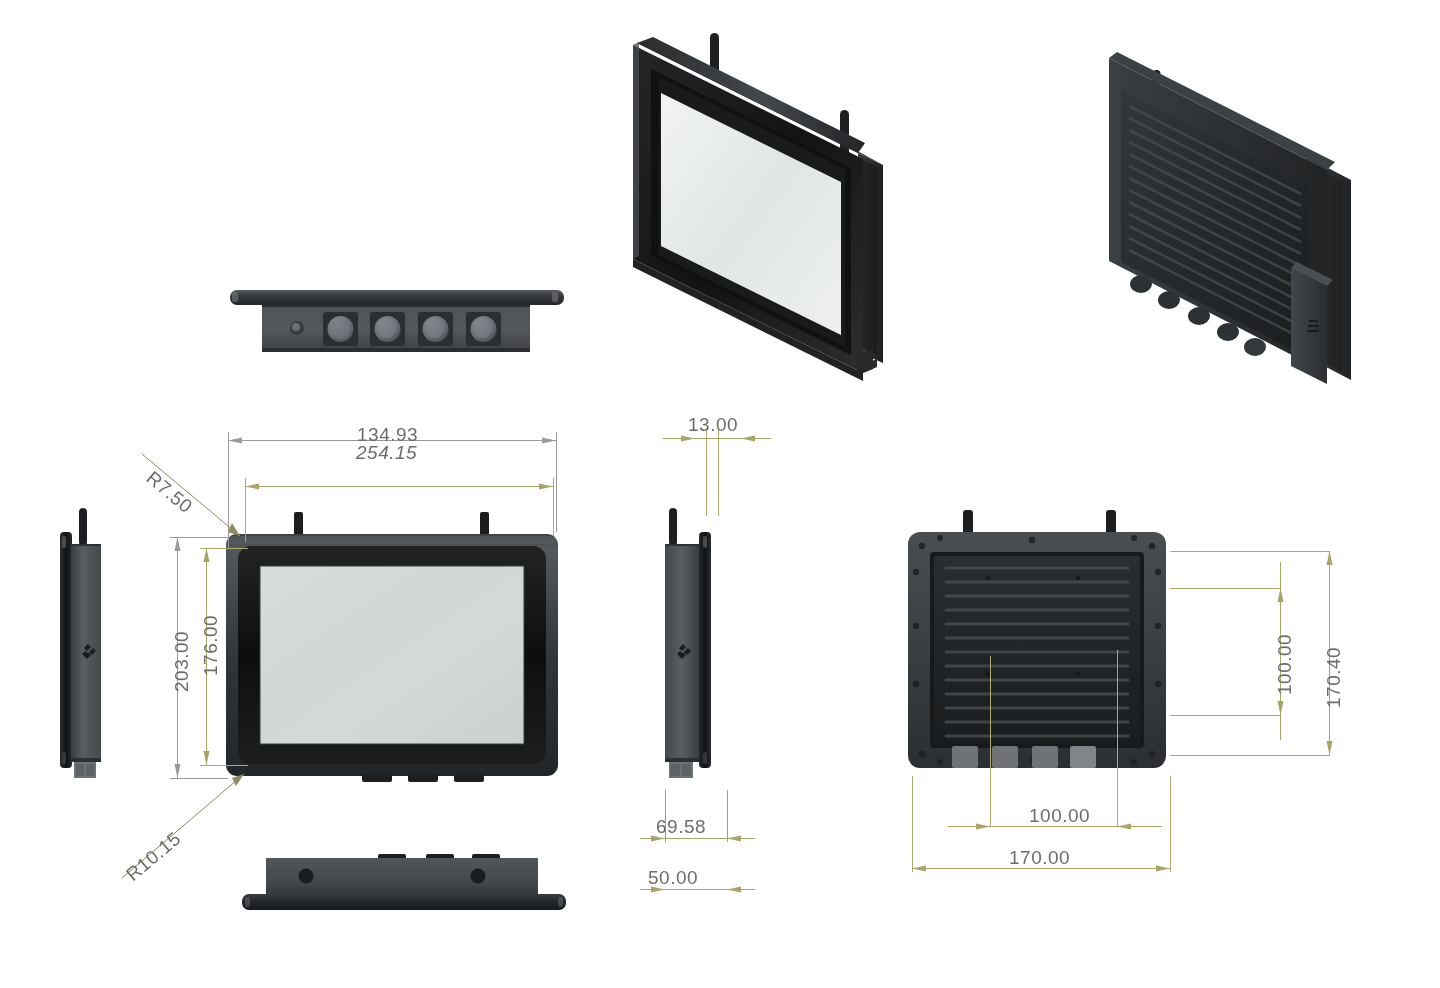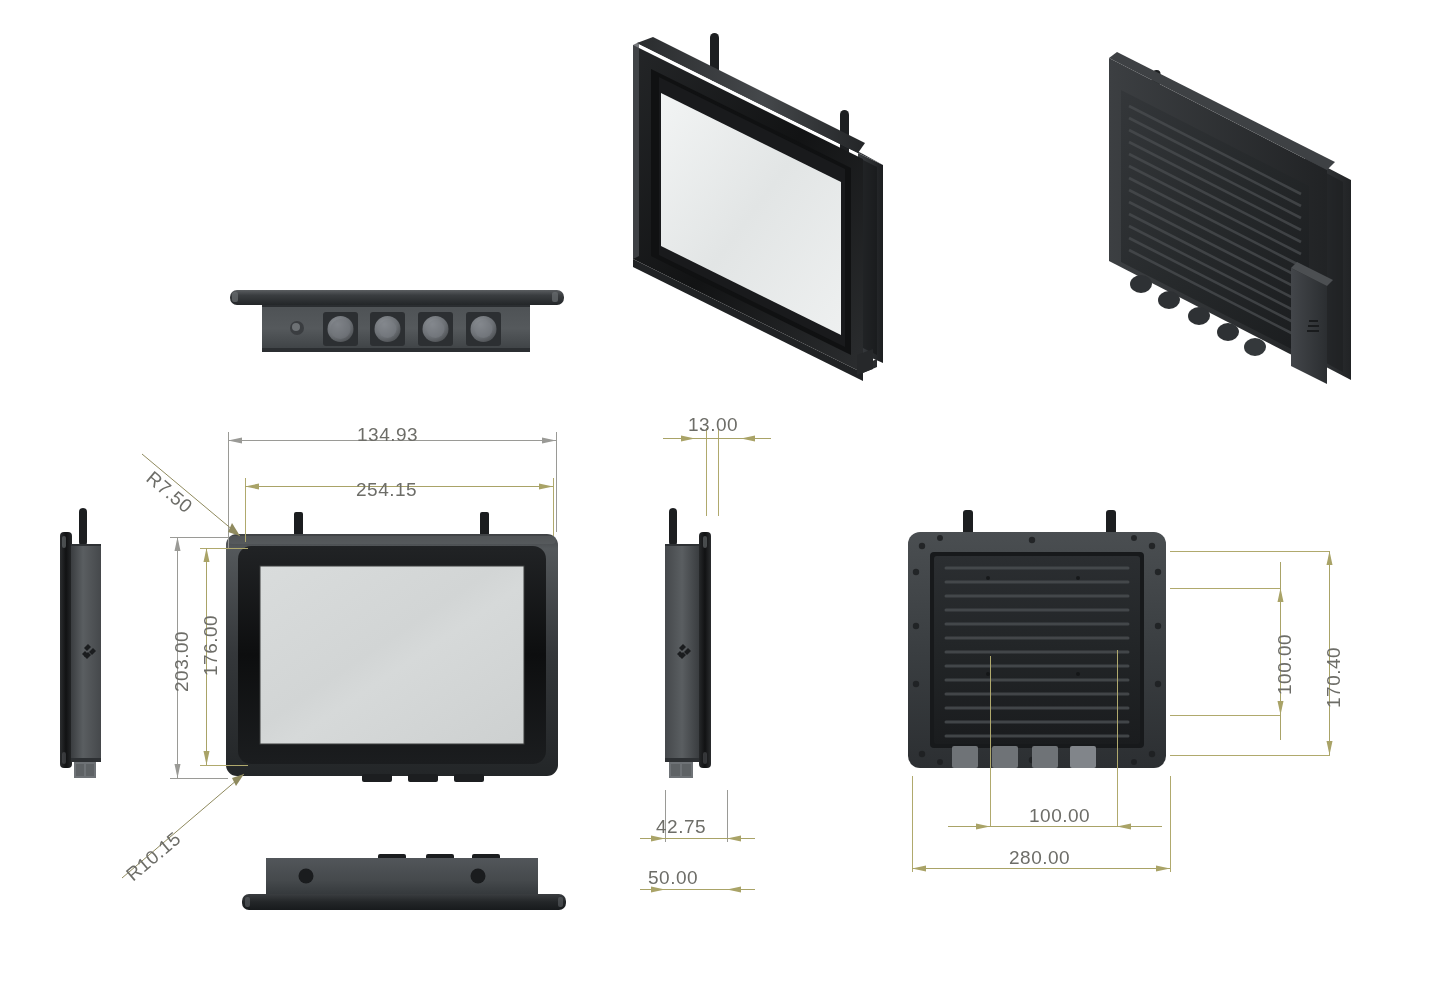--- a/index.html
+++ b/index.html
@@ -396,21 +396,21 @@
 </svg>
 <div class="dimtext" style="left:357px;top:424px;">134.93</div>
 
 <div class="ext v gold" style="left:245px;top:478px;width:1px;height:64px;"></div>
 <div class="ext v gold" style="left:553px;top:478px;width:1px;height:58px;"></div>
 <div class="dimline h" style="left:245px;top:486px;width:308px;"></div>
 <svg style="position:absolute;left:245px;top:482px;" width="310" height="9">
   <polygon points="0,4.5 14,1.5 14,7.5" fill="#a9a367"></polygon>
   <polygon points="308,4.5 294,1.5 294,7.5" fill="#a9a367"></polygon>
 </svg>
-<div class="dimtext" style="left:356px;top:479px;">254.15</div>
+<div class="dimtext" style="left:356px;top:442px;font-style:italic;">254.15</div>
 
 <div class="ext h grey" style="left:170px;top:537px;width:58px;height:1px;"></div>
 <div class="ext h grey" style="left:170px;top:778px;width:58px;height:1px;"></div>
 <div class="dimline v grey" style="left:177px;top:537px;height:241px;"></div>
 <svg style="position:absolute;left:173px;top:537px;" width="9" height="243">
   <polygon points="4.5,0 1.5,14 7.5,14" fill="#9a9a96"></polygon>
   <polygon points="4.5,241 1.5,227 7.5,227" fill="#9a9a96"></polygon>
 </svg>
 <div class="dimtext rot90" style="left:171px;top:692px;">203.00</div>
 
@@ -444,21 +444,21 @@
 </svg>
 <div class="dimtext" style="left:688px;top:414px;">13.00</div>
 
 <div class="ext v grey" style="left:665px;top:790px;width:1px;height:52px;"></div>
 <div class="ext v grey" style="left:727px;top:790px;width:1px;height:52px;"></div>
 <div class="dimline h" style="left:640px;top:838px;width:115px;"></div>
 <svg style="position:absolute;left:640px;top:834px;" width="118" height="9">
   <polygon points="25,4.5 11,1.5 11,7.5" fill="#a9a367"></polygon>
   <polygon points="87,4.5 101,1.5 101,7.5" fill="#a9a367"></polygon>
 </svg>
-<div class="dimtext" style="left:656px;top:816px;">42.75</div>
+<div class="dimtext" style="left:656px;top:816px;">69.58</div>
 
 <div class="dimline h" style="left:640px;top:889px;width:115px;"></div>
 <svg style="position:absolute;left:640px;top:885px;" width="118" height="9">
   <polygon points="25,4.5 11,1.5 11,7.5" fill="#a9a367"></polygon>
   <polygon points="87,4.5 101,1.5 101,7.5" fill="#a9a367"></polygon>
 </svg>
 <div class="dimtext" style="left:648px;top:867px;">50.00</div>
 
 <div class="ext h gold" style="left:1170px;top:588px;width:110px;height:1px;"></div>
 <div class="ext h gold" style="left:1170px;top:715px;width:110px;height:1px;"></div>
@@ -487,15 +487,15 @@
 </svg>
 <div class="dimtext" style="left:1029px;top:805px;">100.00</div>
 
 <div class="ext v gold" style="left:912px;top:776px;width:1px;height:96px;"></div>
 <div class="ext v gold" style="left:1170px;top:776px;width:1px;height:96px;"></div>
 <div class="dimline h" style="left:912px;top:868px;width:258px;"></div>
 <svg style="position:absolute;left:912px;top:864px;" width="260" height="9">
   <polygon points="0,4.5 14,1.5 14,7.5" fill="#a9a367"></polygon>
   <polygon points="258,4.5 244,1.5 244,7.5" fill="#a9a367"></polygon>
 </svg>
-<div class="dimtext" style="left:1009px;top:847px;">280.00</div>
+<div class="dimtext" style="left:1009px;top:847px;">170.00</div>
 
 </div>
 
 </body></html>

